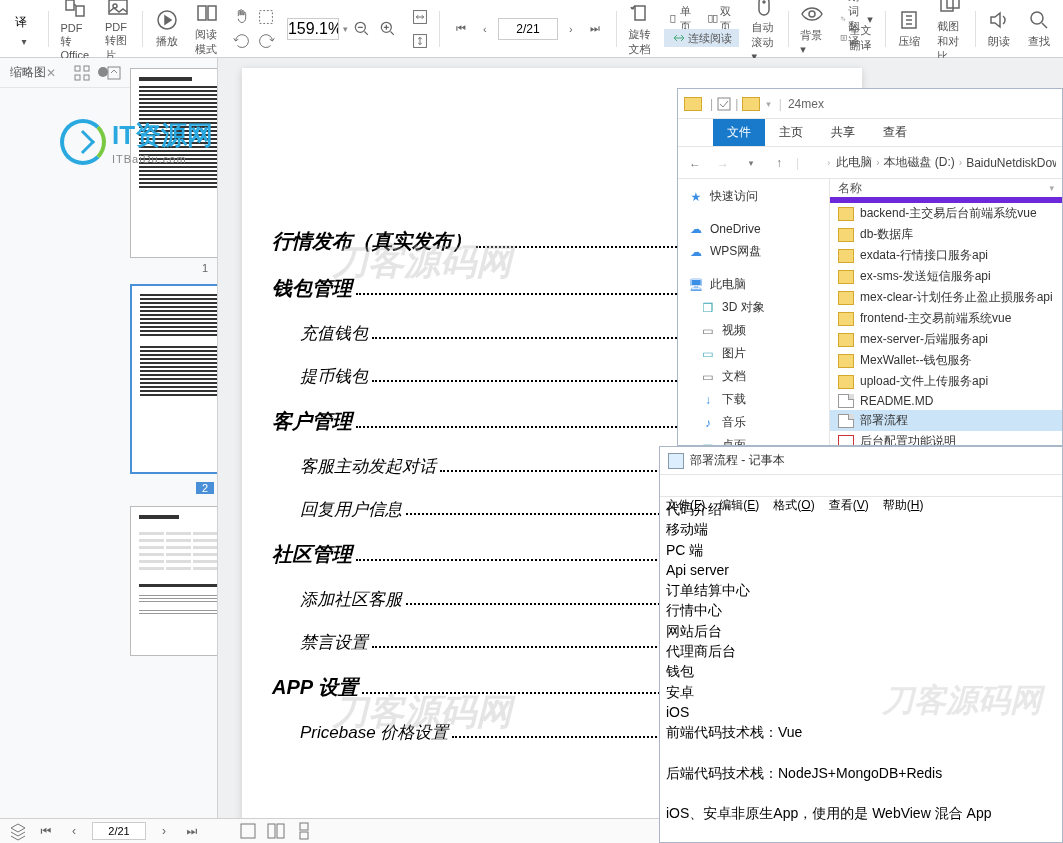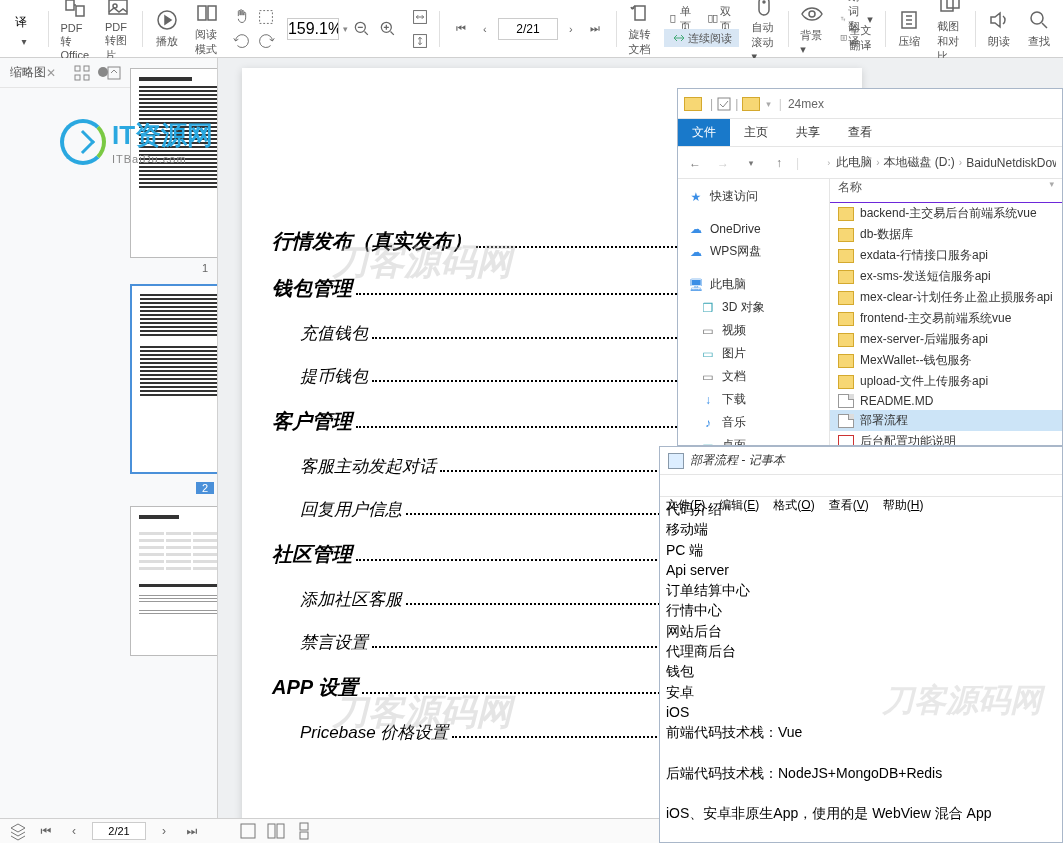--- a/index.html
+++ b/index.html
@@ -56,43 +56,43 @@
 .logo-ic{width:46px;height:46px;border:4px solid #2aa8e0;border-radius:50%;position:relative;border-right-color:#7ac943;}
 .logo-ic::before{content:"";position:absolute;left:50%;top:50%;width:14px;height:14px;border:3px solid #2aa8e0;border-left:0;border-bottom:0;transform:translate(-50%,-50%) rotate(45deg);}
 .logo-txt{display:flex;flex-direction:column;}
 .logo-txt .t1{font-size:26px;font-weight:bold;color:#2aa8e0;}
 .logo-txt .t2{font-size:11px;color:#888;letter-spacing:1px;}
 .explorer{position:absolute;right:0;top:88px;width:386px;height:358px;background:#fff;border:1px solid #a9b7c9;z-index:60;display:flex;flex-direction:column;}
 .ex-title{height:30px;background:#fff;display:flex;align-items:center;padding:0 6px;border-bottom:1px solid #e5e5e5;font-size:12px;color:#666;}
 .ex-title .fic{width:18px;height:14px;background:#f7d774;border:1px solid #d4a92e;margin-right:4px;}
 .ex-tabs{height:28px;display:flex;background:#fff;border-bottom:1px solid #e5e5e5;font-size:12px;}
 .ex-tab{padding:0 14px;display:flex;align-items:center;cursor:pointer;color:#333;}
-.ex-tab.on{background:#1979ca;color:#fff;}
+.ex-tab.on{background:#1979ca;color:#fff;margin-left:35px;}
 .ex-path{height:32px;display:flex;align-items:center;padding:0 6px;gap:6px;border-bottom:1px solid #e5e5e5;font-size:12px;color:#444;}
 .ex-path .navb{width:22px;height:22px;display:flex;align-items:center;justify-content:center;color:#777;cursor:pointer;}
 .ex-path .crumb{display:flex;align-items:center;gap:4px;flex:1;overflow:hidden;}
 .ex-path .cr{white-space:nowrap;}
 .ex-path .car{color:#aaa;font-size:10px;}
 .ex-body{flex:1;display:flex;overflow:hidden;}
 .ex-nav{width:152px;border-right:1px solid #e5e5e5;padding:6px 0;font-size:12px;overflow:hidden;}
 .ex-nav .ni{display:flex;align-items:center;padding:3px 10px;gap:6px;cursor:pointer;color:#333;}
 .ex-nav .ni .nic{width:16px;height:16px;display:flex;align-items:center;justify-content:center;}
 .ex-nav .sub{padding-left:22px;}
 .ex-nav .gap{height:10px;}
 .ex-list{flex:1;font-size:12px;overflow:hidden;}
-.ex-head{height:24px;display:flex;align-items:flex-start;padding:0 8px;border-bottom:1px solid #6d28d9;color:#555;}
+.ex-head{height:24px;display:flex;align-items:center;padding:0 8px;border-bottom:6px solid #6d28d9;color:#555;}
 .ex-item{display:flex;align-items:center;padding:2px 8px;gap:6px;cursor:pointer;color:#333;}
 .ex-item.sel{background:#cce4f7;}
 .xic{width:16px;height:14px;display:inline-block;}
 .xic.folder{background:#f7d774;border:1px solid #d4a92e;}
 .xic.file{background:#fff;border:1px solid #999;position:relative;}
 .xic.file::after{content:"";position:absolute;right:-1px;top:-1px;width:5px;height:5px;background:#ddd;border-left:1px solid #999;border-bottom:1px solid #999;}
 .xic.pdf{background:#fff;border:1px solid #c33;}
 .notepad{position:absolute;right:0;top:446px;width:404px;height:397px;background:#fff;border:1px solid #a9b7c9;z-index:70;display:flex;flex-direction:column;}
-.np-title{height:28px;display:flex;align-items:center;padding:0 8px;gap:6px;font-size:12px;color:#333;border-bottom:1px solid #e5e5e5;font-style:italic;}
+.np-title{height:28px;display:flex;align-items:center;padding:0 8px;gap:6px;font-size:12px;color:#333;border-bottom:1px solid #e5e5e5;}
 .np-title .npic{width:16px;height:16px;background:#def;border:1px solid #89a;}
 .np-menu{height:22px;display:flex;align-items:center;padding:0 6px;gap:14px;font-size:12px;border-bottom:1px solid #e5e5e5;}
 .np-menu .mi{cursor:pointer;margin-top:40px;}
 .np-menu .u{text-decoration:underline;}
 .np-body{flex:1;padding:2px 6px;font-size:14px;line-height:1.45;font-family:SimSun,Arial;color:#000;overflow:hidden;position:relative;}
 .np-body .wm{position:absolute;right:20px;top:180px;font-size:32px;font-style:italic;color:rgba(180,180,180,.3);font-weight:bold;}
 .statusbar{position:absolute;left:0;bottom:0;width:660px;height:25px;border-top:1px solid #d0d0d0;background:#fafafa;display:flex;align-items:center;padding:0 8px;gap:8px;font-size:12px;color:#555;z-index:5;}
 .statusbar .sbtn{width:20px;height:20px;display:flex;align-items:center;justify-content:center;cursor:pointer;color:#666;}
 .statusbar input{width:54px;height:18px;text-align:center;border:1px solid #ccc;font-size:11px;}
 svg{width:100%;height:100%;}

